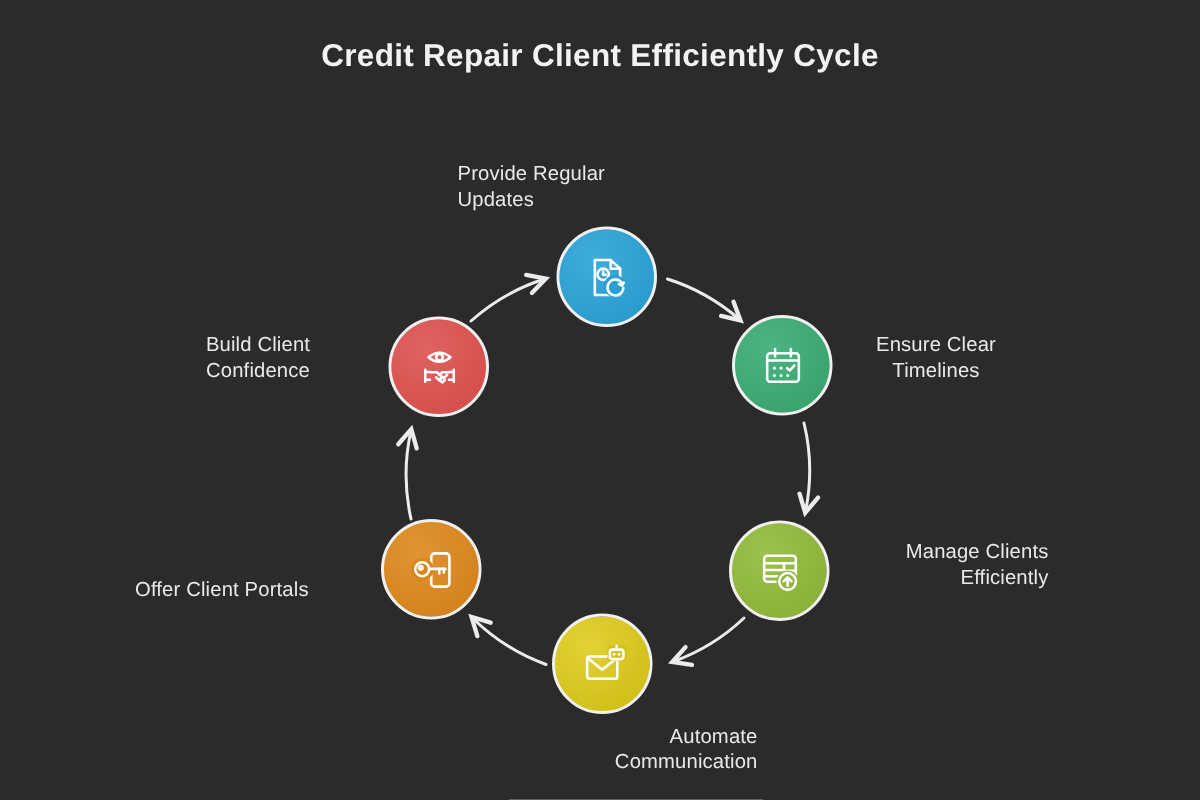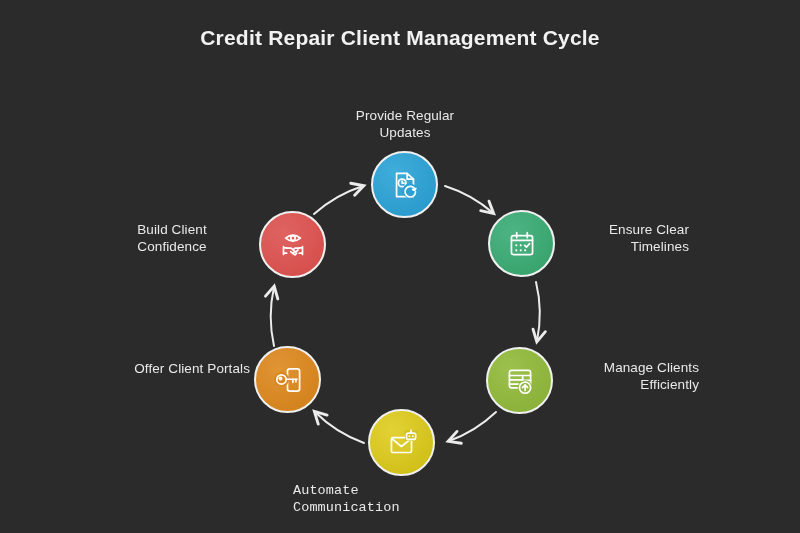--- a/index.html
+++ b/index.html
@@ -30,35 +30,35 @@
   .n-updates   {left:371px;top:151px;}
   .n-timelines {left:488px;top:210px;}
   .n-manage    {left:486px;top:347px;}
   .n-automate  {left:368px;top:409px;}
   .n-portals   {left:254px;top:346px;}
   .n-confidence{left:259px;top:211px;}
   .label{
     position:absolute;color:#e9e9e9;font-size:13.5px;line-height:1.28;
     white-space:pre-line;letter-spacing:.1px;
   }
-  .l-updates   {left:305px;top:107px;width:200px;text-align:center;}
-  .l-timelines {left:559px;top:221px;width:130px;text-align:right;}
+  .l-updates   {left:305px;top:107px;width:200px;}
+  .l-timelines {left:559px;top:221px;width:130px;text-align:center;}
   .l-manage    {left:559px;top:359px;width:140px;text-align:right;}
-  .l-automate  {left:293px;top:482px;width:200px;text-align:left;font-family:Liberation Mono, monospace;}
-  .l-portals   {left:90px; top:360px;width:160px;text-align:right;}
+  .l-automate  {left:305px;top:482px;width:200px;text-align:right;}
+  .l-portals   {left:90px; top:384px;width:160px;}
   .l-confidence{left:92px; top:221px;width:160px;text-align:center;}
   .ic{display:block;}
   .ic *{vector-effect:non-scaling-stroke;}
 </style>
 </head>
 <body>
 
 <div class="stage">
 
-  <div class="title">Credit Repair Client Management Cycle</div>
+  <div class="title">Credit Repair Client Efficiently Cycle</div>
 
   <svg class="arrows" width="800" height="533" viewBox="0 0 800 533">
     <defs>
       <marker id="ah" viewBox="0 0 10 10" refX="7.5" refY="5" markerWidth="9" markerHeight="9" orient="auto">
         <path d="M1.5,1.5 L8,5 L1.5,8.5" fill="none" stroke="#ececec" stroke-width="1.6" stroke-linecap="round"></path>
       </marker>
     </defs>
     <g fill="none" stroke="#ececec" stroke-width="2" stroke-linecap="round">
       <path d="M 445,186 A 135 135 0 0 1 493,213" marker-end="url(#ah)"></path>
       <path d="M 536,282 A 135 135 0 0 1 537,341" marker-end="url(#ah)"></path>

